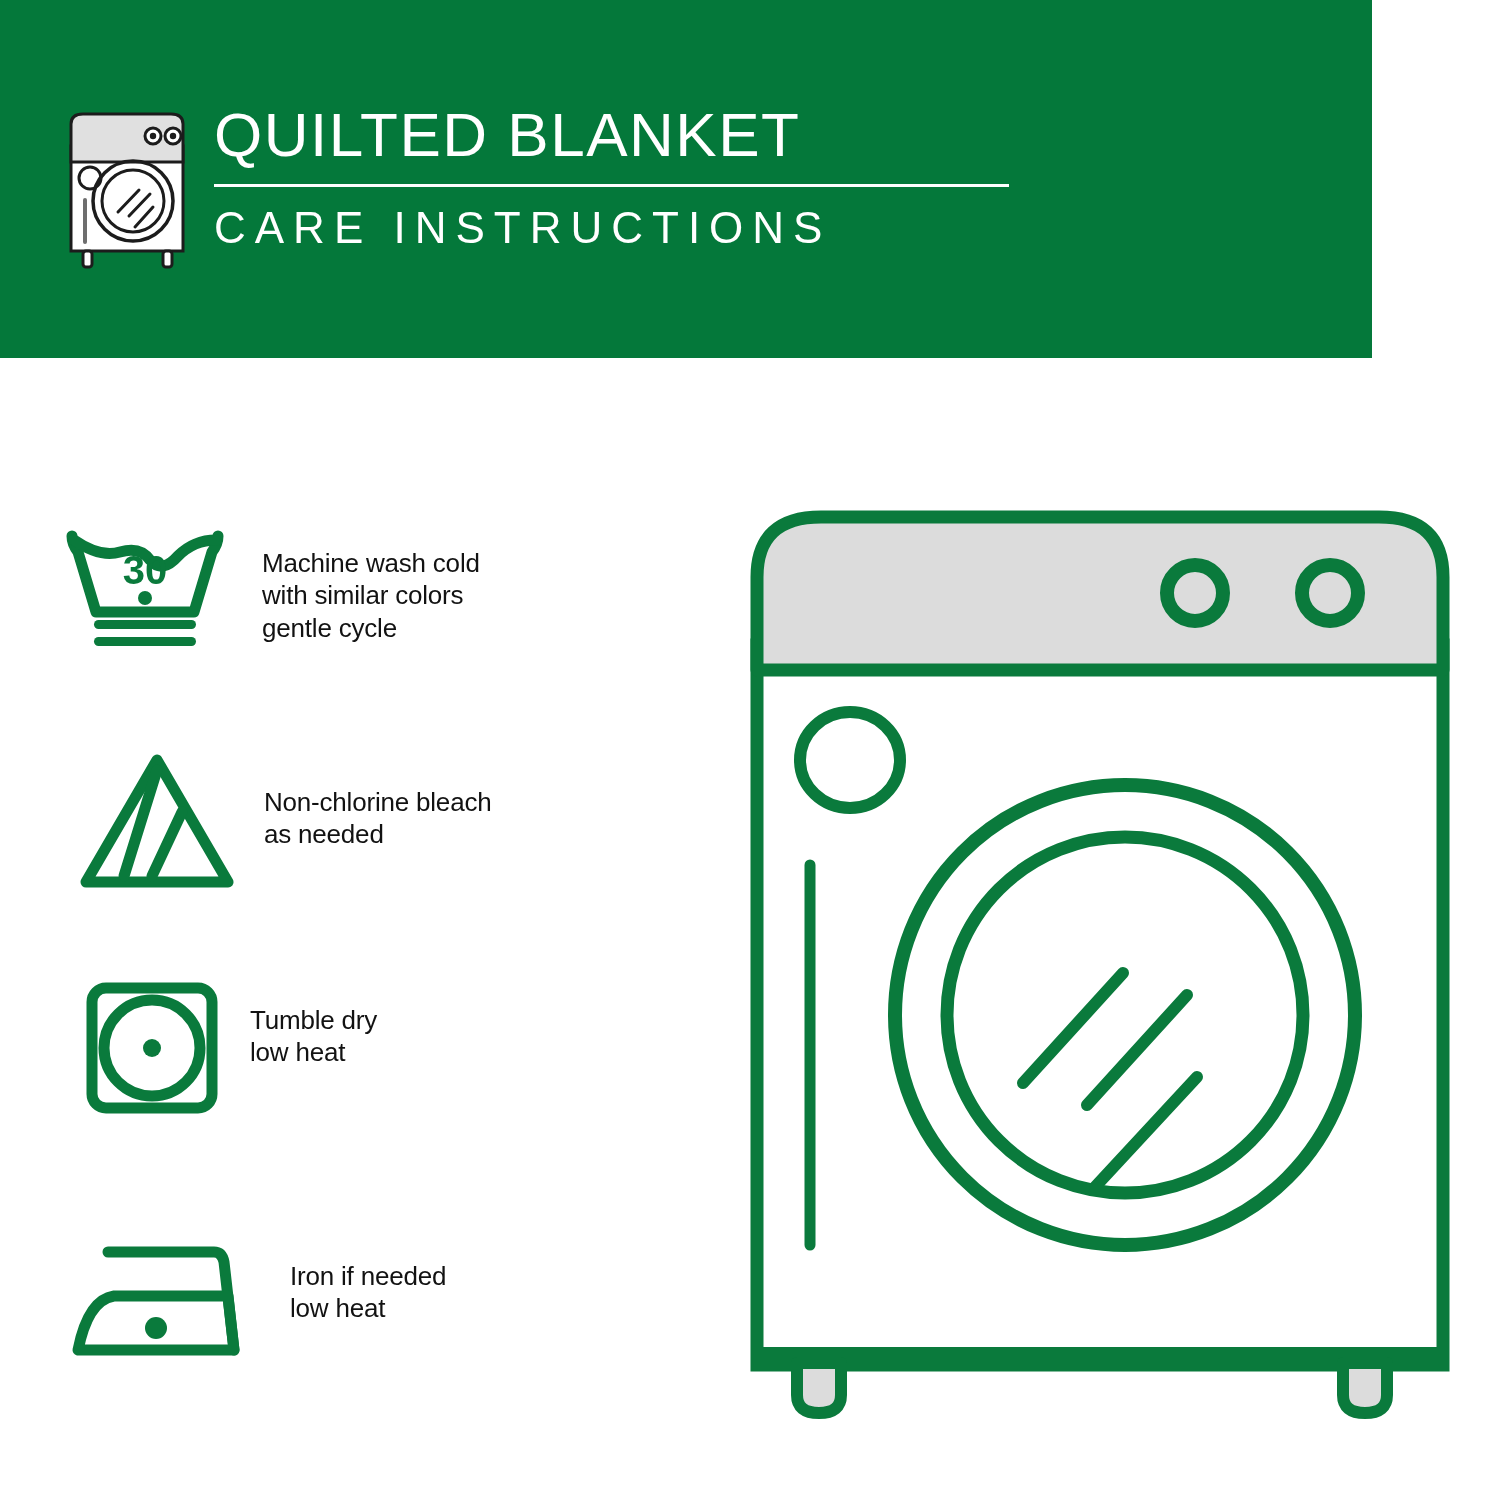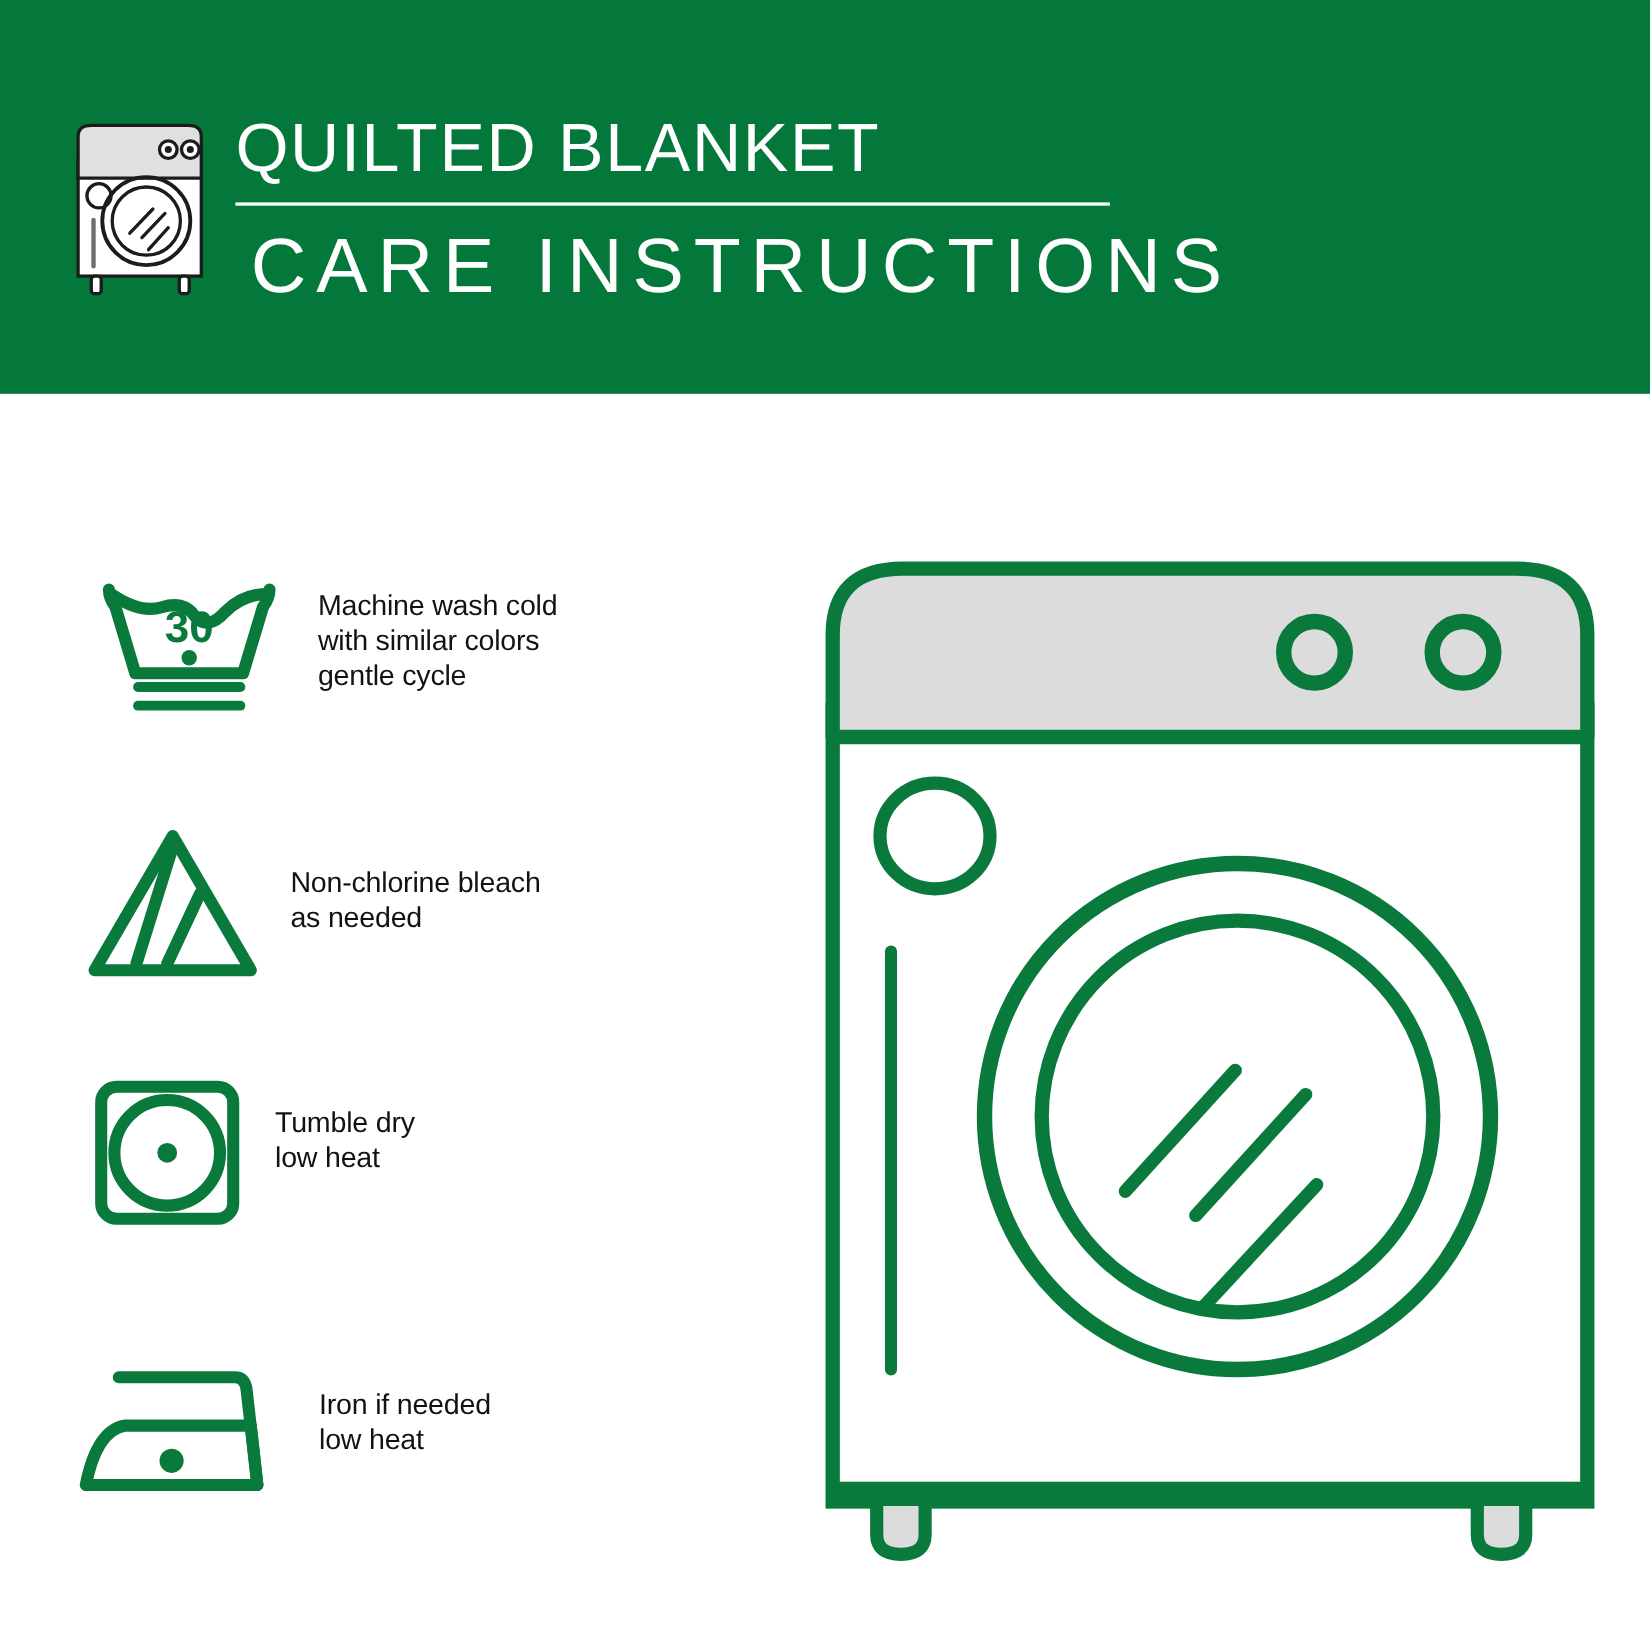--- a/index.html
+++ b/index.html
@@ -6,21 +6,21 @@
   html, body {
     width:1500px; height:1500px;
     background:#ffffff;
     font-family:"Liberation Sans", sans-serif;
     overflow:hidden;
   }
   .page { position:relative; width:1500px; height:1500px; background:#ffffff; }
 
   
   .header {
-    position:absolute; left:0; top:0; width:1500px; height:358px;
+    position:absolute; left:0; top:0; width:1372px; height:358px;
     background:#04783A;
   }
   .header-logo {
     position:absolute; left:63px; top:106px; width:132px; height:165px;
   }
   .header-text {
     position:absolute; left:214px; top:104px; width:810px;
   }
   .title-main {
     color:#ffffff;
@@ -32,48 +32,47 @@
     font-family:"Liberation Sans", sans-serif;
   }
   .title-rule {
     margin-top:18px;
     width:795px; height:3px;
     background:#ffffff;
   }
   .title-sub {
     margin-top:18px;
     color:#ffffff;
-    font-size:70px;
+    font-size:44px;
     font-weight:400;
     letter-spacing:9px;
     line-height:1.05;
     white-space:nowrap;
     font-family:"Liberation Sans", sans-serif;
-    margin-left:14px;
   }
 
   
   .care-list { position:absolute; left:0; top:358px; width:730px; height:1142px; }
   .care-row {
     position:absolute;
     display:flex;
     align-items:flex-start;
   }
   .care-icon { flex:0 0 auto; }
   .care-text {
     margin-left:32px;
     color:#121212;
     font-size:26px;
     line-height:1.24;
     font-weight:400;
     letter-spacing:-0.2px;
     font-family:"Liberation Sans", sans-serif;
     white-space:pre-line;
   }
-  #care-row-0 { left:87px; top:160px; }
+  #care-row-0 { left:60px; top:160px;align-items:center; }
   #care-row-1 { left:72px; top:390px; }
   #care-row-2 { left:82px; top:620px; }
   #care-row-3 { left:66px; top:880px; }
   #care-row-0 .care-text { margin-top:16px; }
   #care-row-1 .care-text { margin-top:38px; margin-left:22px; }
   #care-row-2 .care-text { margin-top:26px; margin-left:28px; }
   #care-row-3 .care-text { margin-top:22px; margin-left:44px; }
 
   
   .washer-illustration {

